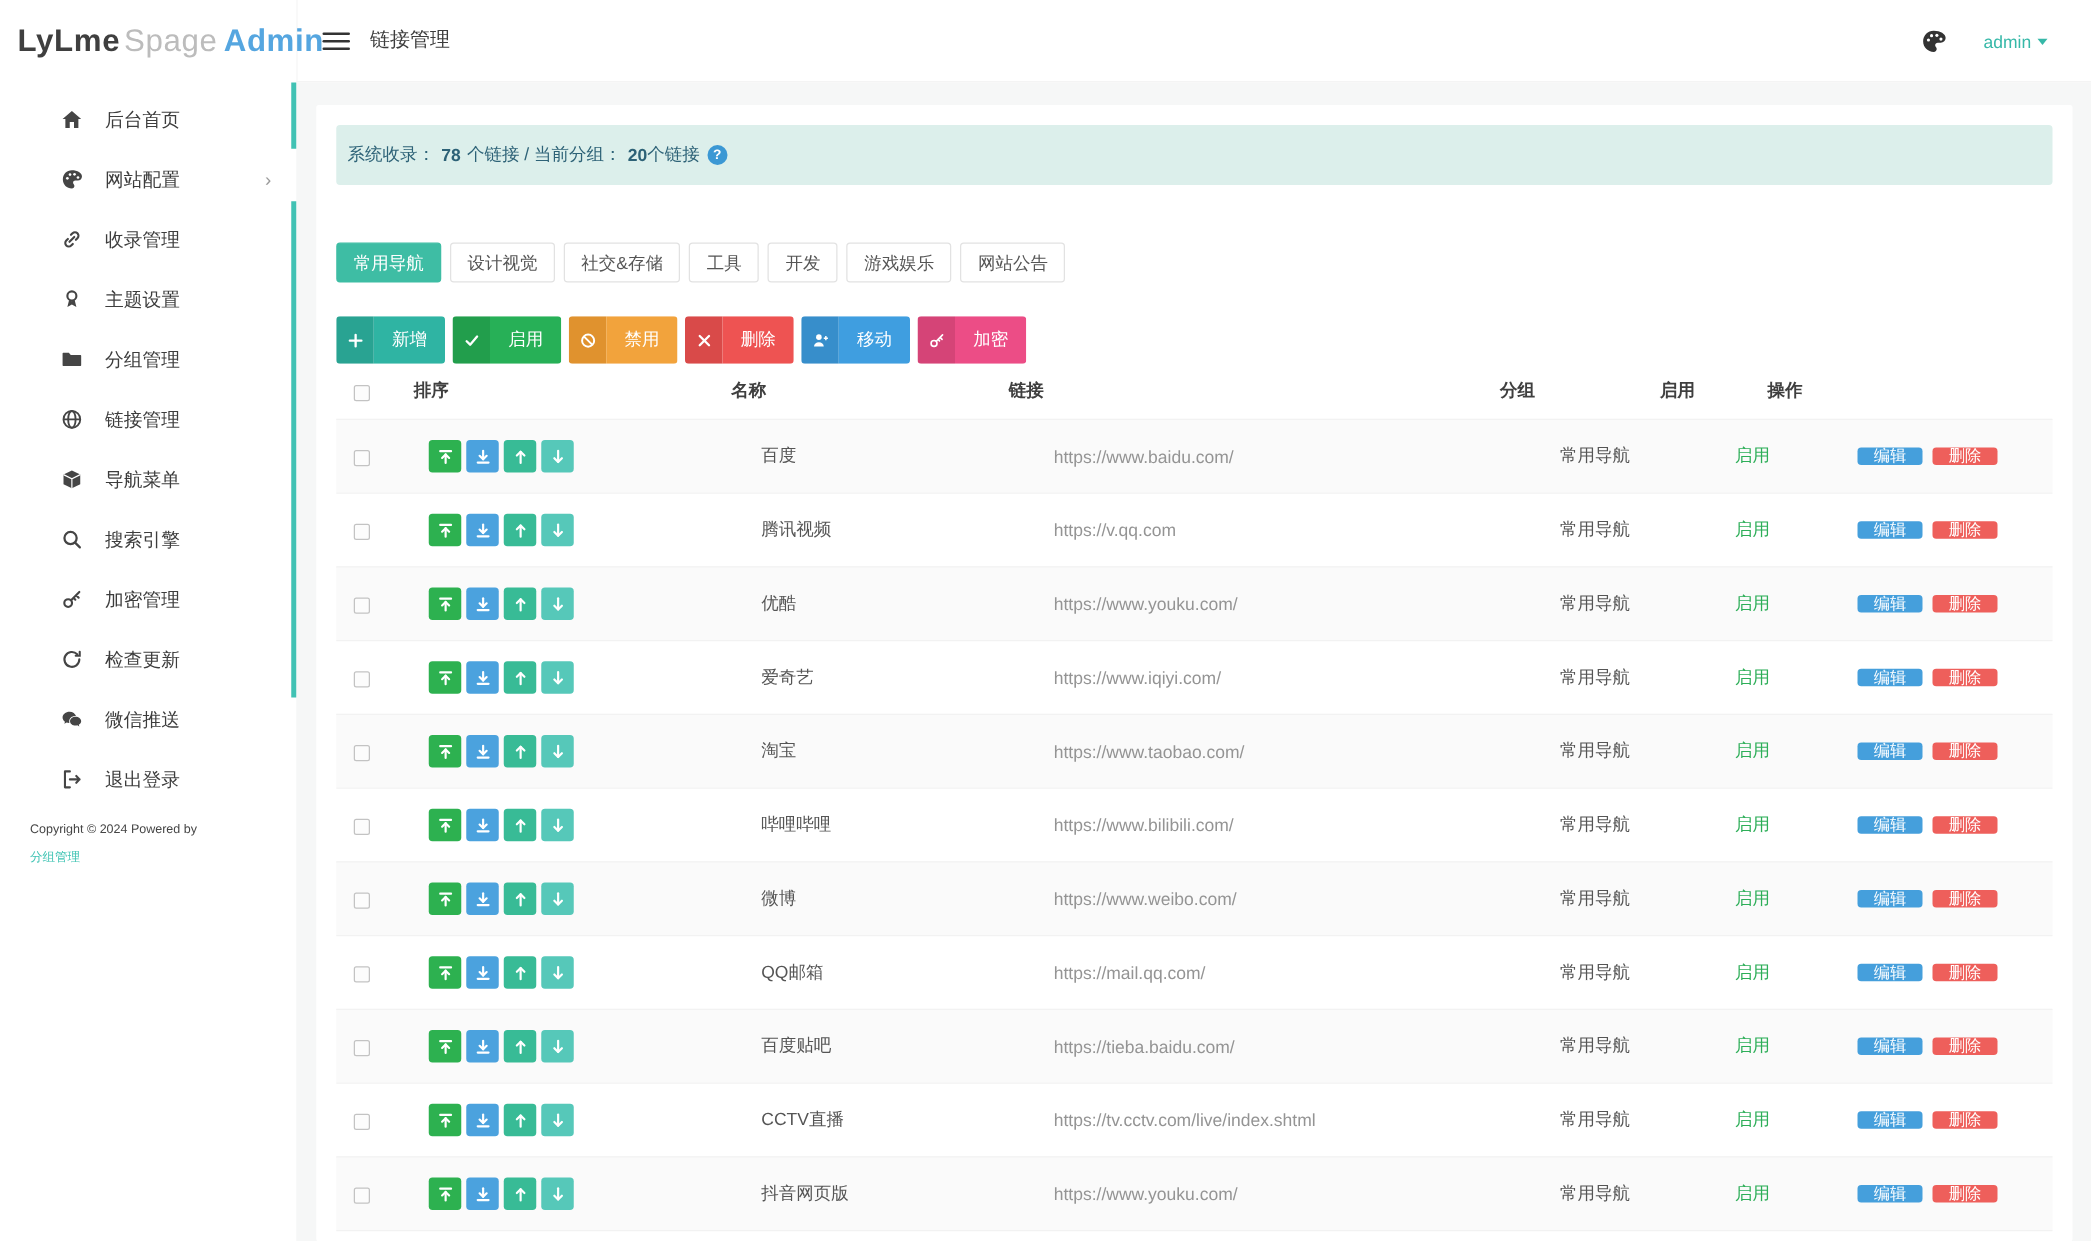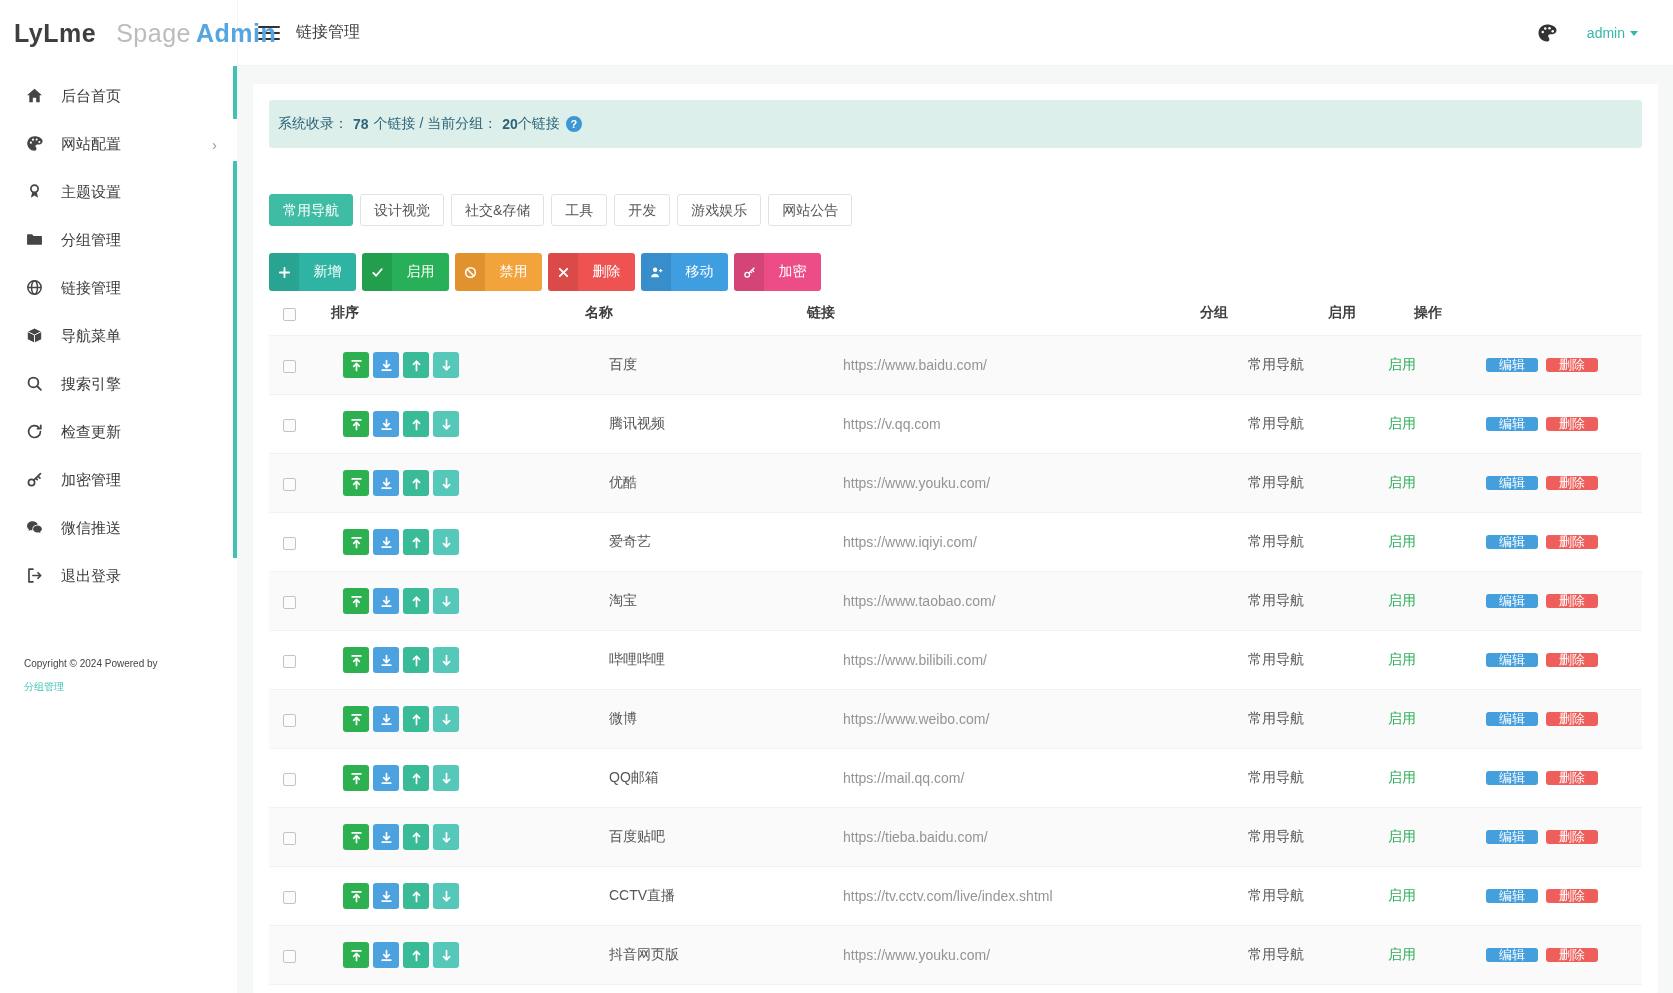--- a/index.html
+++ b/index.html
@@ -4,23 +4,23 @@
 <style>
   * { margin:0; padding:0; box-sizing:border-box; }
   html,body { width:1673px; height:993px; overflow:hidden;
     font-family:"Liberation Sans","DejaVu Sans",sans-serif;
     background:#f6f7f7; color:#444; }
 
   
   .sidebar { position:fixed; left:0; top:0; bottom:0; width:237px; background:#fff; z-index:5; }
   .logo { height:66px; display:flex; align-items:center; padding-left:14px; font-size:25px; letter-spacing:.5px; white-space:nowrap; }
   .logo .p1 { font-weight:bold; color:#3f3f3f; }
-  .logo .p2 { color:#bcbcbc; margin-left:20px; }
+  .logo .p2 { color:#bcbcbc; margin-left:3px; }
   .logo .p3 { color:#55a6e0; font-weight:600; margin-left:5px; }
-  .menu { padding-top:6px; }
+  .menu { padding-top:6px;margin-left:23px; }
   .menu-item { position:relative; height:48px; display:flex; align-items:center; padding-left:26px; cursor:pointer; color:#3d3d3d; font-size:15px; }
   .mi-icon { width:18px; height:18px; color:#454545; display:inline-flex; }
   .mi-icon svg { width:17px; height:17px; }
   .mi-label { margin-left:17px; }
   .mi-chevron { position:absolute; right:20px; color:#9a9a9a; font-size:15px; }
   .accent { position:absolute; right:0; width:4px; background:#41c2b4; }
   .accent.a1 { top:66px; height:53px; }
   .accent.a2 { top:161px; height:397px; }
   .copyright { position:absolute; left:24px; top:652px; font-size:10px; color:#454545; line-height:23px; }
   .copyright a { color:#3ec3b3; text-decoration:none; }
@@ -118,20 +118,31 @@
             <circle cx="6.6" cy="4.4" r="1" fill="#fff"></circle>
             <circle cx="10" cy="4.2" r="1" fill="#fff"></circle>
             <circle cx="12.6" cy="6.6" r="1" fill="#fff"></circle>
           </svg>
         </span>
     <span class="mi-label">网站配置</span>
     <span class="mi-chevron">›</span>
   </div>
       <div class="menu-item">
     <span class="mi-icon">
+          <svg viewBox="0 0 16 16" fill="none" stroke="currentColor" stroke-width="1.6" stroke-linecap="round">
+            <path d="M6.2 9.8l3.6-3.6"></path>
+            <path d="M7.3 4.6l1.2-1.2a2.6 2.6 0 0 1 3.7 3.7l-1.2 1.2"></path>
+            <path d="M8.7 11.4l-1.2 1.2a2.6 2.6 0 0 1-3.7-3.7l1.2-1.2"></path>
+          </svg>
+        </span>
+    <span class="mi-label">收录管理</span>
+
+  </div>
+      <div class="menu-item">
+    <span class="mi-icon">
           <svg viewBox="0 0 16 16">
             <circle cx="8" cy="5.4" r="3.4" fill="none" stroke="currentColor" stroke-width="1.6"></circle>
             <path fill="currentColor" d="M5.9 8.4 4.6 13.8l3.4-2 3.4 2-1.3-5.4-2.1 1z"></path>
           </svg>
         </span>
     <span class="mi-label">主题设置</span>
 
   </div>
       <div class="menu-item">
     <span class="mi-icon">
@@ -169,35 +180,35 @@
             <circle cx="7" cy="7" r="4.6"></circle>
             <path d="M10.6 10.6 14 14"></path>
           </svg>
         </span>
     <span class="mi-label">搜索引擎</span>
 
   </div>
       <div class="menu-item">
     <span class="mi-icon">
           <svg viewBox="0 0 16 16" fill="none" stroke="currentColor" stroke-width="1.6" stroke-linecap="round">
+            <circle cx="5.2" cy="10.8" r="2.9"></circle>
+            <path d="M7.4 8.6 13.6 2.4M11.2 4.8l1.9 1.9M9.2 6.8l1.4 1.4"></path>
+          </svg>
+        </span>
+    <span class="mi-label">加密管理</span>
+
+  </div>
+      <div class="menu-item">
+    <span class="mi-icon">
+          <svg viewBox="0 0 16 16" fill="none" stroke="currentColor" stroke-width="1.6" stroke-linecap="round">
             <path d="M13.6 8a5.6 5.6 0 1 1-1.6-3.9"></path>
             <path d="M13.9 2.3v3h-3"></path>
           </svg>
         </span>
     <span class="mi-label">检查更新</span>
-
-  </div>
-      <div class="menu-item">
-    <span class="mi-icon">
-          <svg viewBox="0 0 16 16" fill="none" stroke="currentColor" stroke-width="1.6" stroke-linecap="round">
-            <circle cx="5.2" cy="10.8" r="2.9"></circle>
-            <path d="M7.4 8.6 13.6 2.4M11.2 4.8l1.9 1.9M9.2 6.8l1.4 1.4"></path>
-          </svg>
-        </span>
-    <span class="mi-label">加密管理</span>
 
   </div>
       <div class="menu-item">
     <span class="mi-icon">
           <svg viewBox="0 0 16 16" fill="currentColor">
             <path d="M6.3 2.2C3.4 2.2 1 4.1 1 6.5c0 1.3.7 2.4 1.8 3.2l-.5 1.6 1.8-.9c.5.2 1.1.3 1.7.3h.3A4 4 0 0 1 6 9.4c0-2.2 2-3.9 4.5-3.9h.6c-.5-1.9-2.4-3.3-4.8-3.3z"></path>
             <path d="M15 9.4c0-1.8-1.9-3.3-4.2-3.3S6.6 7.6 6.6 9.4s1.9 3.3 4.2 3.3c.5 0 .9-.1 1.3-.2l1.5.8-.4-1.3c1.1-.6 1.8-1.6 1.8-2.6z"></path>
           </svg>
         </span>
     <span class="mi-label">微信推送</span>

